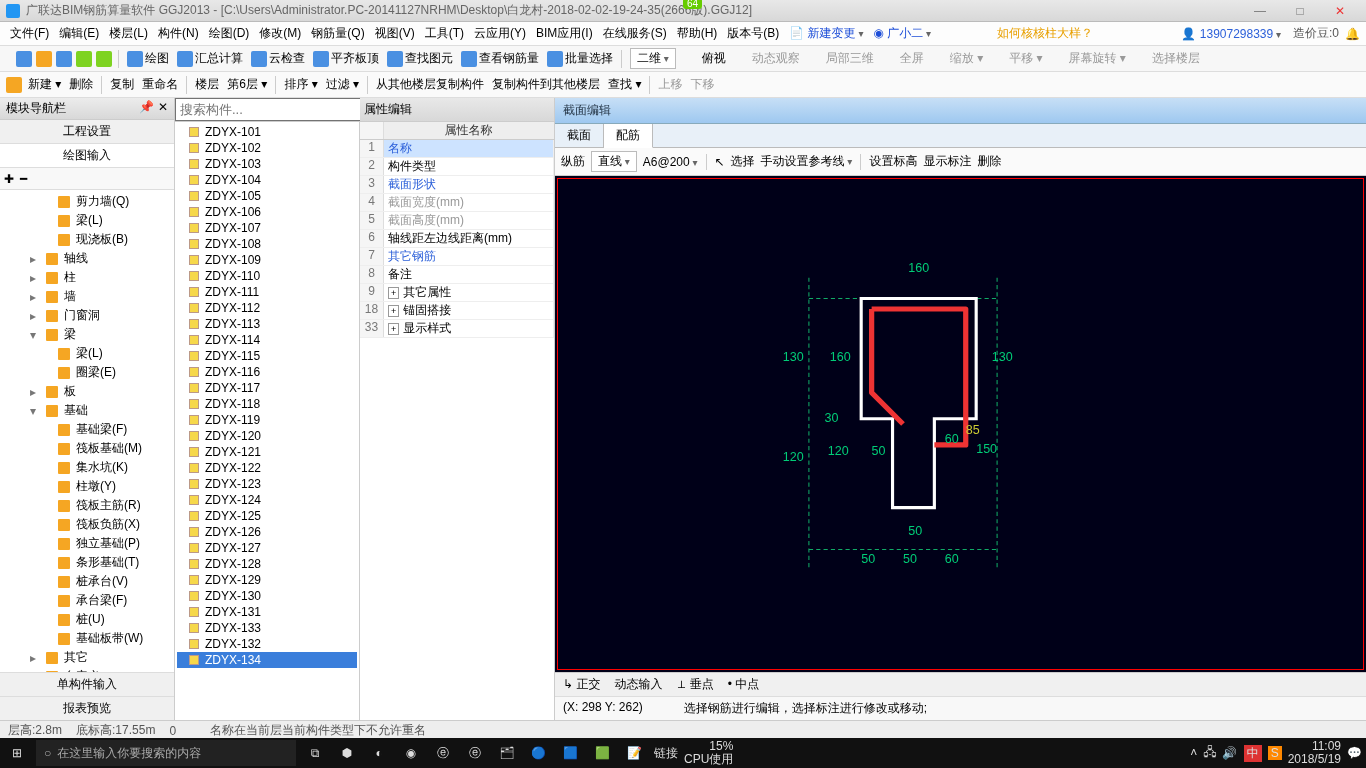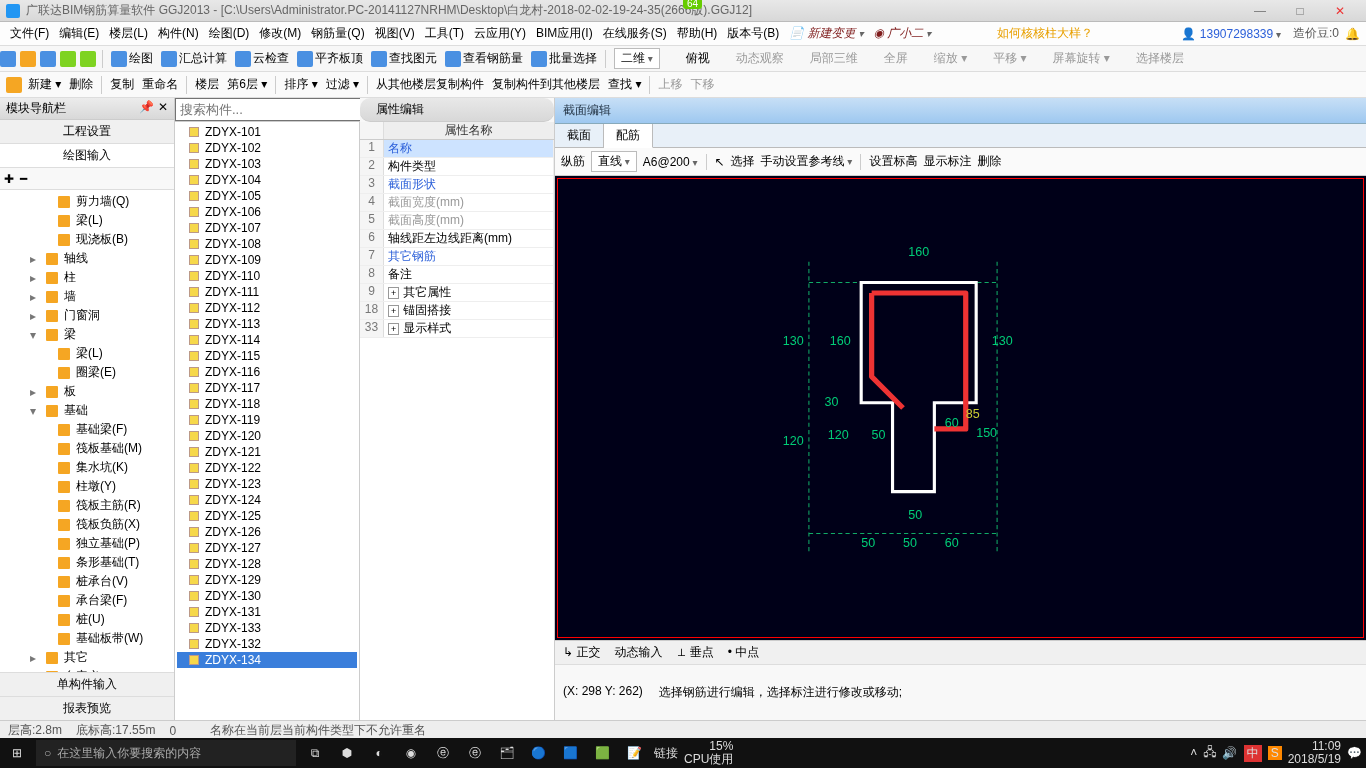--- a/index.html
+++ b/index.html
@@ -6,27 +6,27 @@
 body { background: #f0f0f0; width: 1366px; height: 768px; overflow: hidden; position: relative; }
 .titlebar { height: 22px; background: linear-gradient(#e8e8e8,#d8d8d8); display: flex; align-items: center; padding: 0 6px; color: #666; border-bottom: 1px solid #bbb; }
 .title-icon { width: 14px; height: 14px; background: #2196f3; border-radius: 2px; margin-right: 6px; }
 .title-text { flex: 1; white-space: nowrap; overflow: hidden; }
 .winctl { width: 40px; text-align: center; color: #777; }
 .winctl.close { color: #e33; }
 .badge64 { position:absolute; top:-2px; left:50%; background:#6c0; color:#fff; padding:0 4px; border-radius:3px; font-size:10px; }
 
 .menubar { height: 24px; background: #fdfdfd; display: flex; align-items: center; padding: 0 6px; border-bottom: 1px solid #ddd; gap: 2px; }
 .menubar .mi { padding: 2px 4px; cursor: default; }
-.mi-green { color: #7f1d1d; font-style: italic; }
+.mi-green { color: #1d4ed8; }
 .user-phone { margin-left: auto; color: #2b5fd9; }
 .zdd { color:#555; margin-left: 10px; }
 .bell { color:#f90; margin-left:4px; }
 .promo { color:#e8a000; margin-left: 60px; }
 
-.toolbar { height: 26px; background: #f7f7f7; display: flex; align-items: center; padding: 0 0; border-bottom: 1px solid #ddd; gap: 4px; white-space:nowrap; overflow:hidden; }
+.toolbar { height: 26px; background: #f7f7f7; display: flex; align-items: center; padding: 0 16px; border-bottom: 1px solid #ddd; gap: 4px; white-space:nowrap; overflow:hidden; }
 .tb-icon { width: 16px; height: 16px; display:inline-block; }
 .tb-blue {background:#4a90e2; border-radius:2px;}
 .tb-orange{background:#f5a623;border-radius:2px;}
 .tb-green{background:#7ed321;border-radius:2px;}
 .sep{width:1px;height:18px;background:#ccc;margin:0 2px;}
 .dim{color:#999;}
 .tb-item{display:flex;align-items:center;gap:2px;padding:0 2px;}
 
 .toolbar2 { height: 26px; background: #fafafa; display: flex; align-items: center; padding: 0 6px; border-bottom: 1px solid #ddd; gap: 4px; }
 
@@ -51,21 +51,21 @@
 .search-row{display:flex;border-bottom:1px solid #ccc;}
 .search-row input{flex:1;border:1px solid #737373;padding:3px 4px;font-size:13px;}
 .search-btn{width:24px;border:1px solid #ccc;background:#f5f5f5;display:flex;align-items:center;justify-content:center;}
 .clist{flex:1;overflow:auto;padding:2px;background:#fff;}
 .citem{display:flex;gap:6px;align-items:center;padding:1px 12px;}
 .citem.sel{background:#3a7edb;color:#fff;}
 .cbullet{width:10px;height:10px;background:#f6d84a;border:1px solid #b98;}
 
 
 .prop-pane{width:195px;border-right:1px solid #ccc;display:flex;flex-direction:column;background:#f8f8f8;}
-.pane-hdr{background:linear-gradient(#e8e8e8,#d8d8d8);padding:3px 16px;border-bottom:1px solid #ccc;border-radius:10px;}
+.pane-hdr{background:linear-gradient(#e8e8e8,#d8d8d8);padding:3px 4px;border-bottom:1px solid #ccc;}
 .pgrid{flex:1;background:#fff;overflow:auto;}
 .phead{display:flex;background:#eee;border-bottom:1px solid #ccc;}
 .prow{display:flex;border-bottom:1px solid #eee;min-height:18px;}
 .pc-num{width:24px;text-align:center;background:#f5f5f5;color:#777;border-right:1px solid #ddd;}
 .pc-name{flex:1;padding:0 4px;border-right:1px solid #eee;}
 .phead .pc-name{text-align:center;color:#333;background:#eee;}
 .blue{color:#2b5fd9;}
 .gray{color:#999;}
 
 
@@ -74,21 +74,21 @@
 .sec-tabs{display:flex;background:#e8f0f8;border-bottom:1px solid #bbb;}
 .sec-tab{padding:3px 12px;border-right:1px solid #bbb;}
 .sec-tab.active{background:#fff;border-bottom:1px solid #fff;margin-bottom:-1px;}
 .sec-tb{display:flex;align-items:center;gap:6px;padding:3px 6px;border-bottom:1px solid #ccc;background:#fafafa;}
 .sec-tb .sep{height:16px;}
 .boxed{border:1px solid #bbb;padding:1px 6px;background:#fff;}
 
 .canvas-wrap{flex:1;position:relative;background:#000018;}
 .canvas{position:absolute;inset:2px;border:1px solid #f00;background:#000018;}
 .sec-status{display:flex;border-top:1px solid #ccc;background:#f0f0f0;padding:3px 8px;gap:14px;align-items:center;}
-.sec-info{padding:19px 8px;background:#f8f8f8;border-top:1px solid #ddd;display:flex;gap:16px;}
+.sec-info{padding:3px 8px;background:#f8f8f8;border-top:1px solid #ddd;display:flex;gap:41px;}
 
 
 .statusbar{height:20px;background:#eee;border-top:1px solid #ccc;display:flex;align-items:center;padding:0 8px;gap:14px;color:#555;}
 
 
 .taskbar{position:absolute;bottom:0;left:0;right:0;height:30px;background:#111;display:flex;align-items:center;color:#ddd;padding:0 4px;gap:6px;}
 .taskbar .tb-btn{width:26px;height:26px;display:flex;align-items:center;justify-content:center;}
 .search-box{flex:0 0 260px;display:flex;align-items:center;background:#222;height:26px;padding:0 8px;color:#aaa;gap:6px;}
 .tray{margin-left:auto;display:flex;align-items:center;gap:6px;}
 .clock{font-size:11px;text-align:right;line-height:1.1;}

